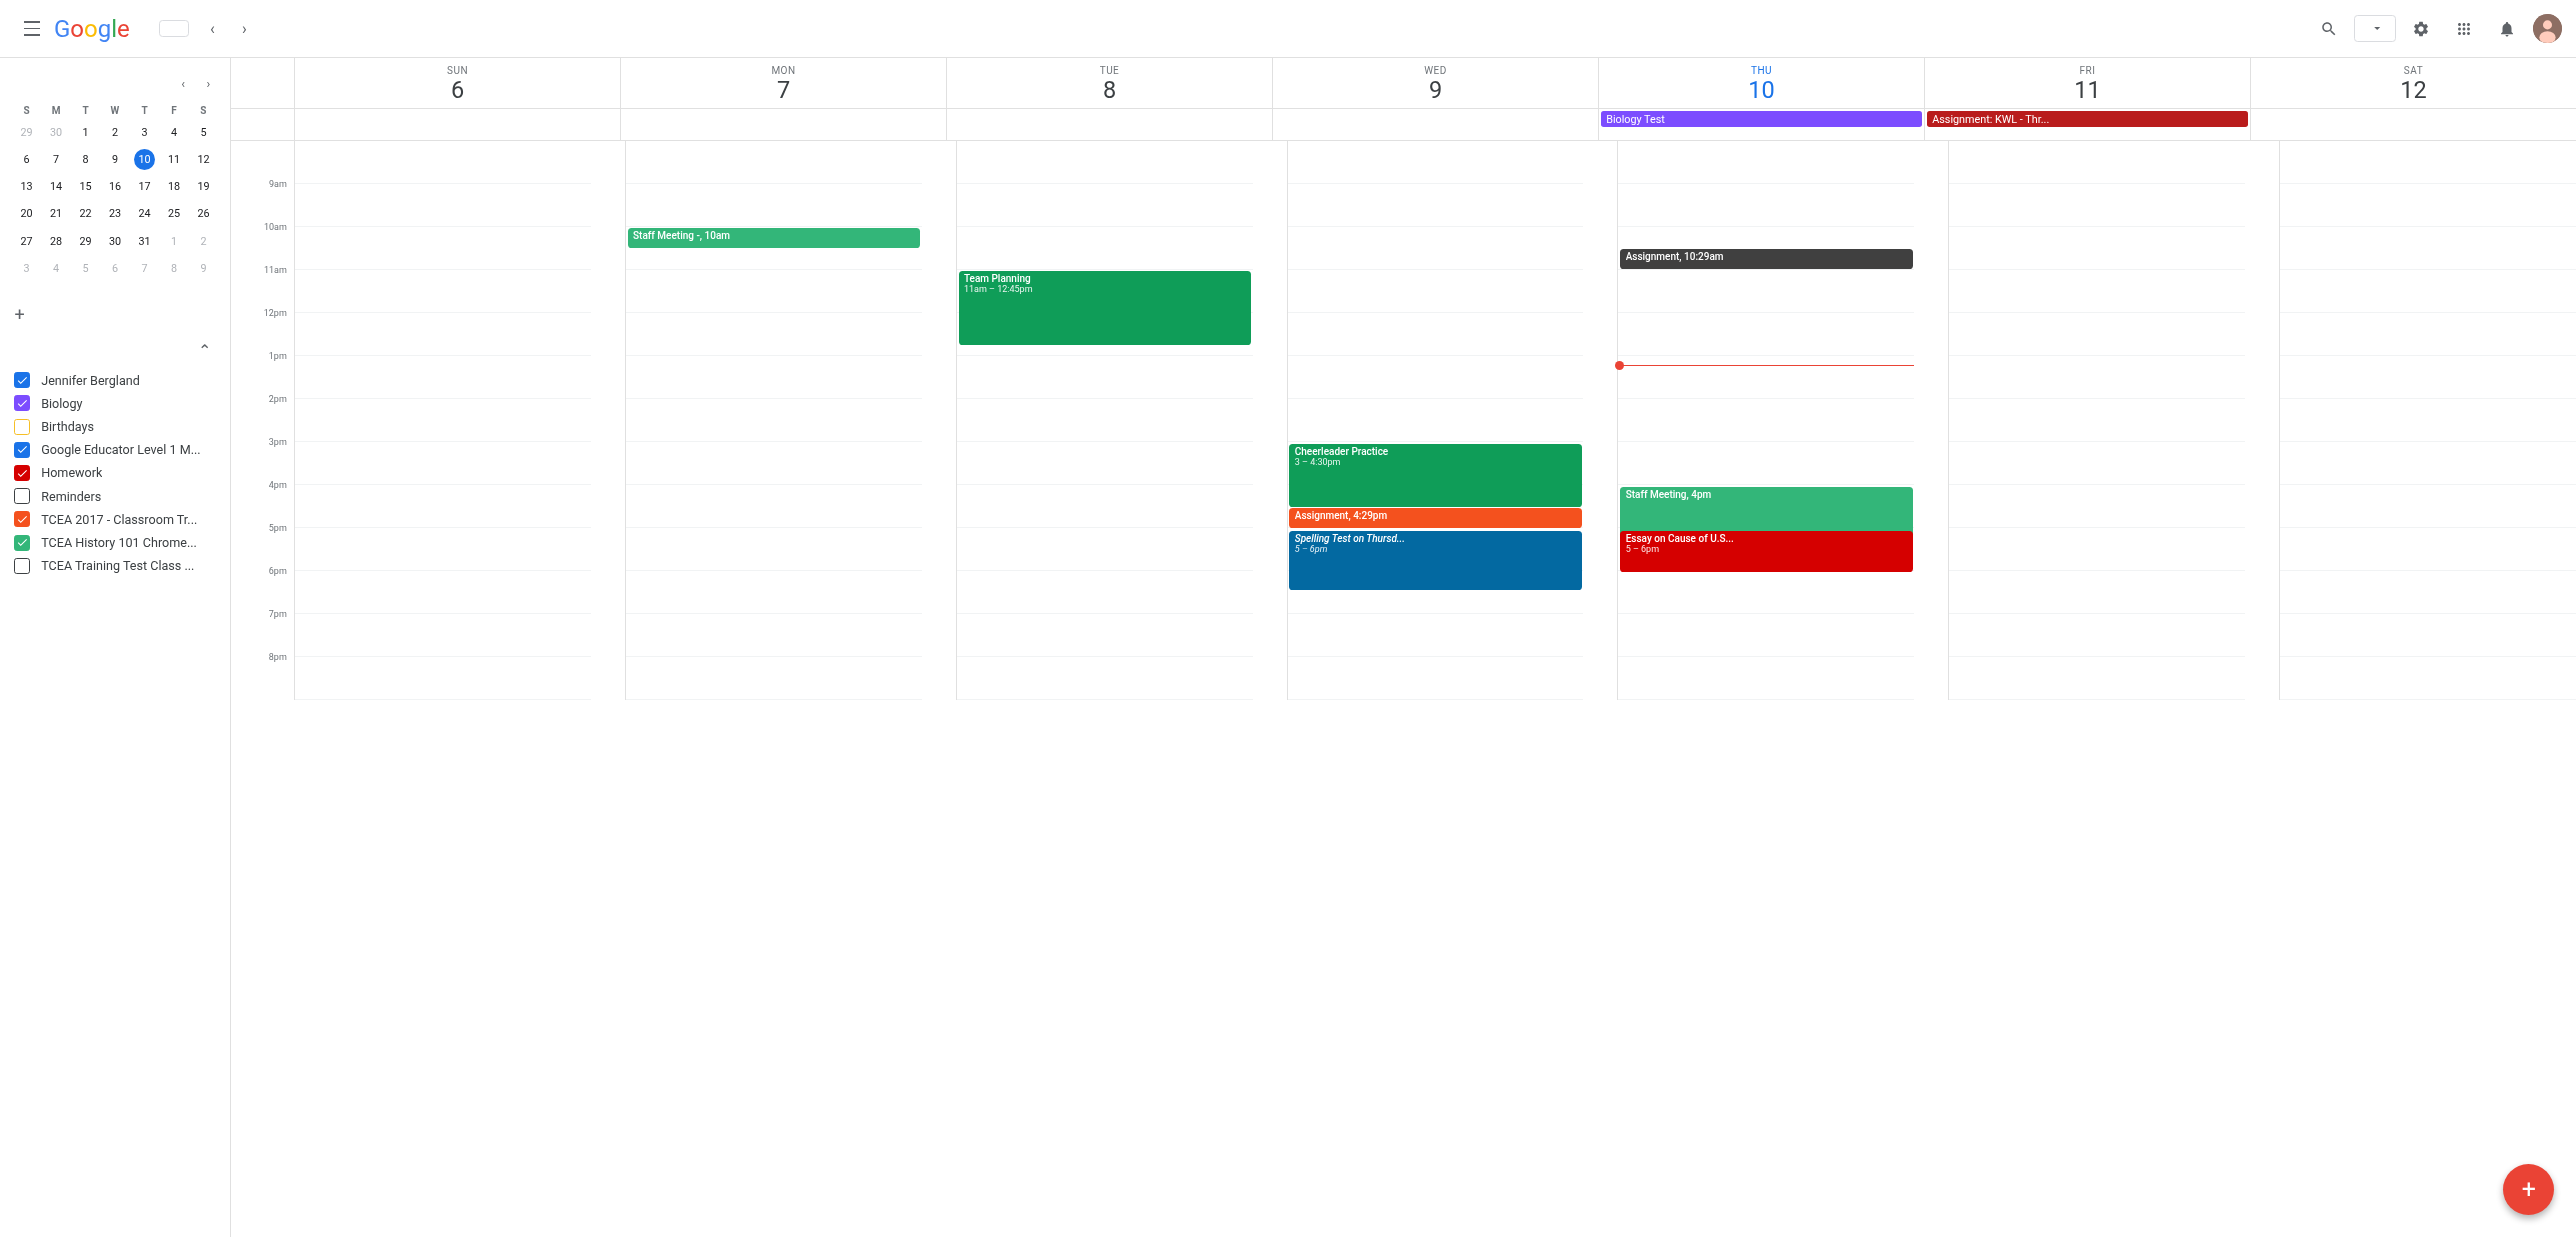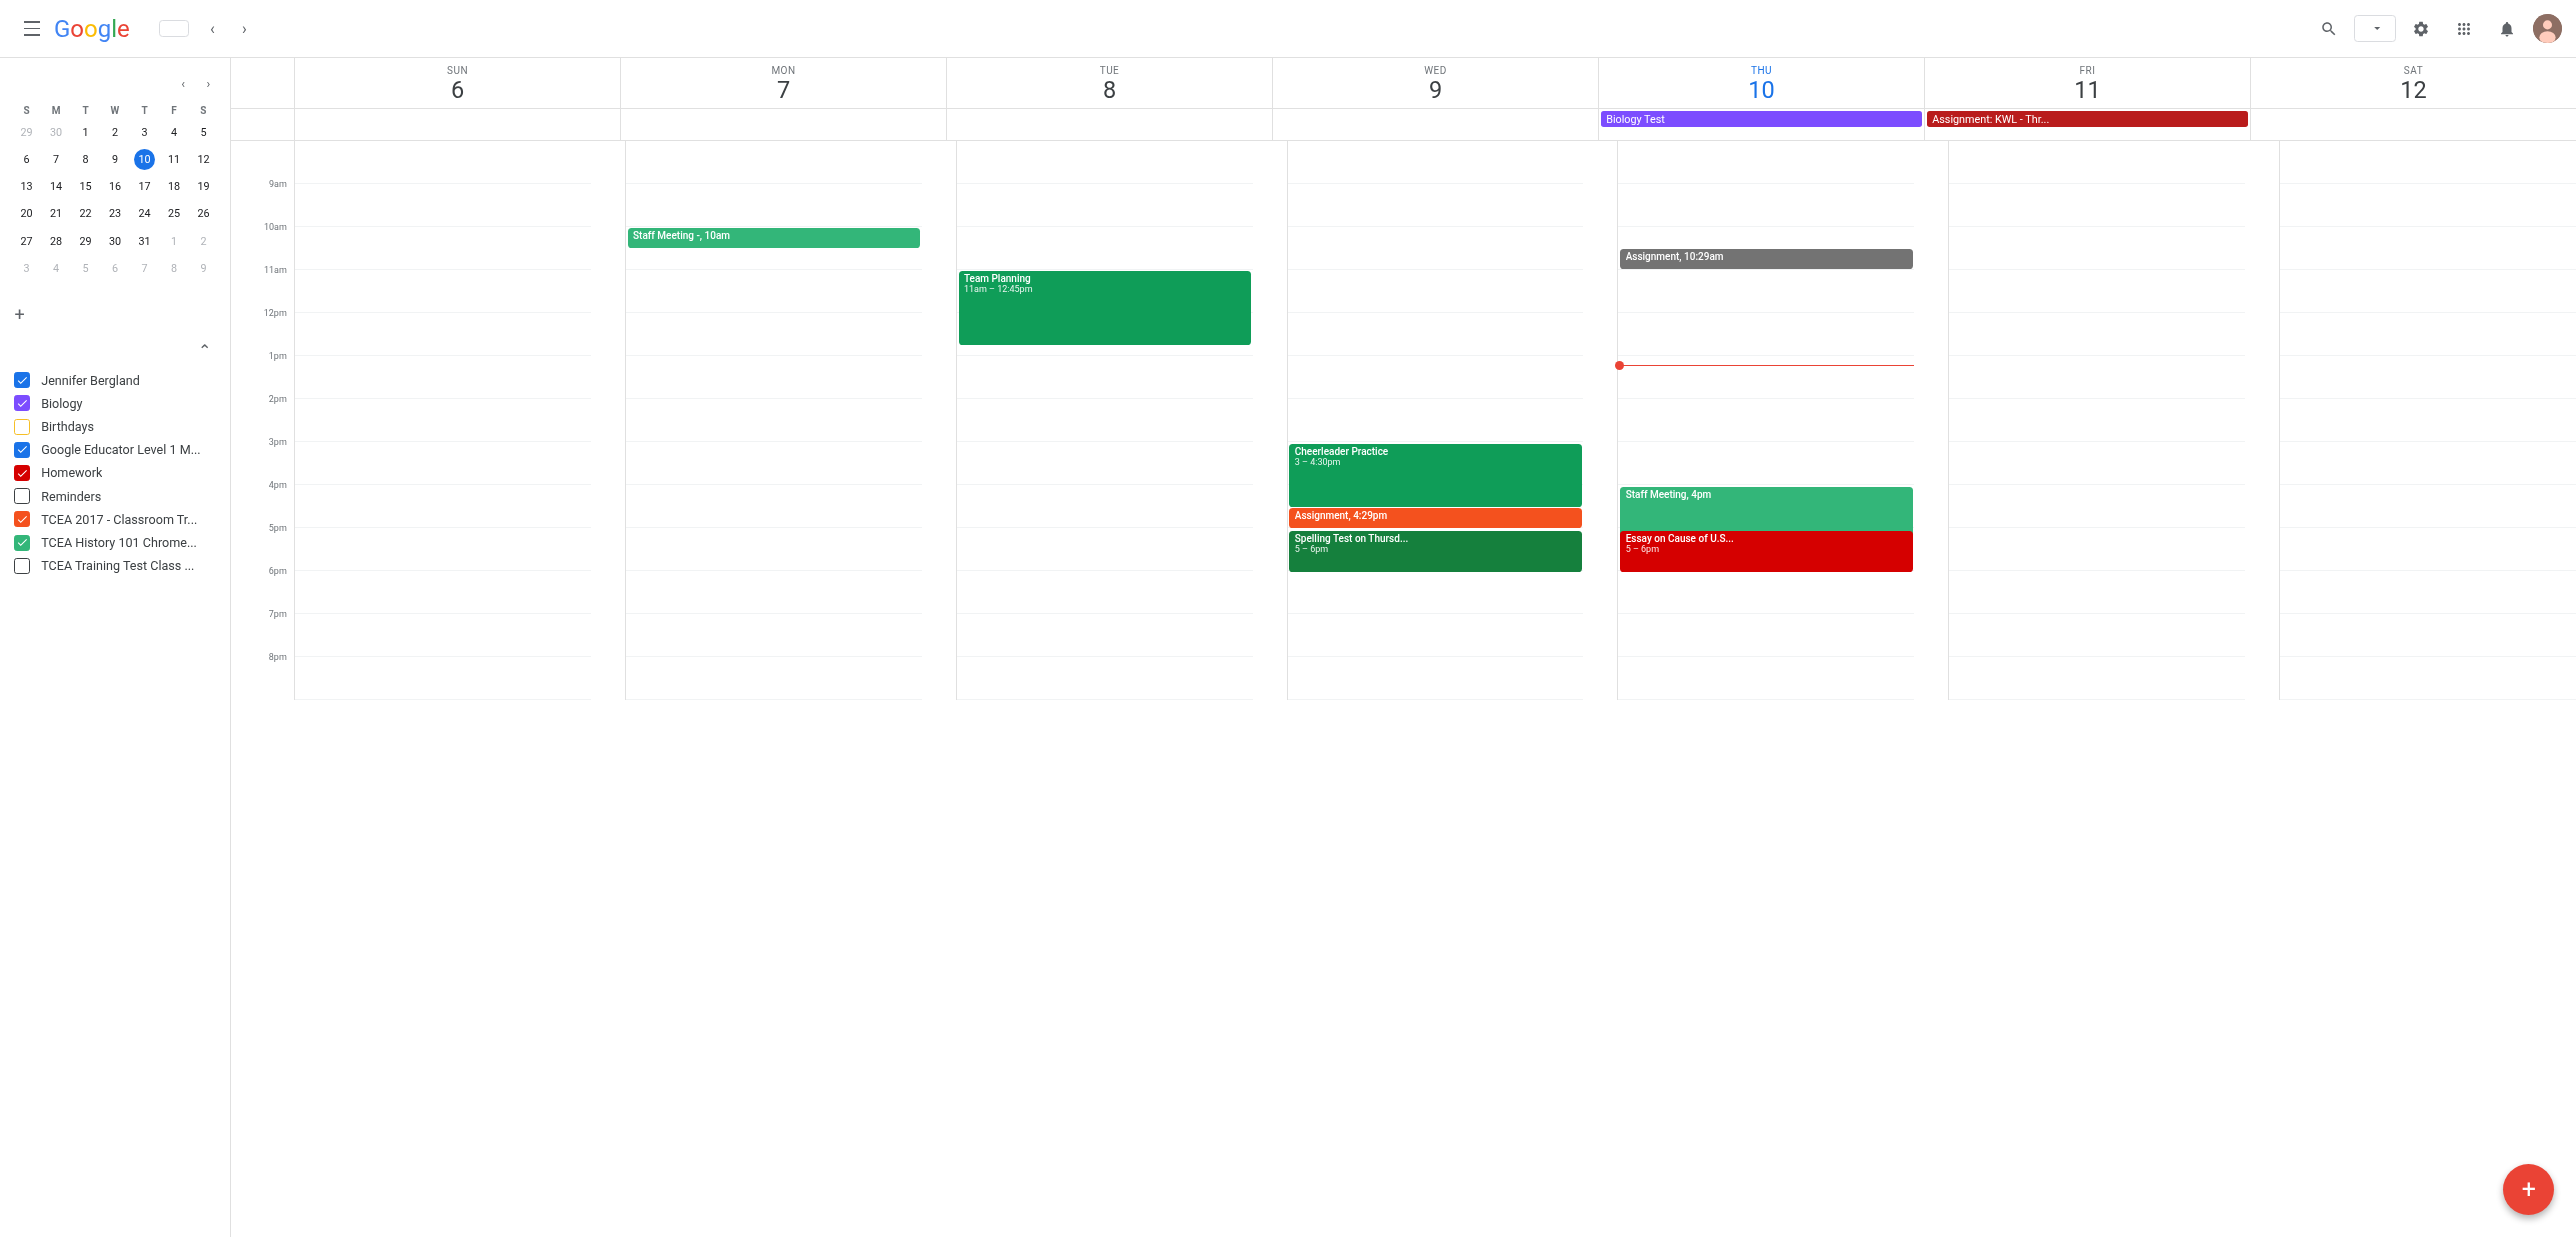--- a/index.html
+++ b/index.html
@@ -455,40 +455,40 @@
               <div class="hour-slot"></div>
               <div class="hour-slot"></div>
               <div class="hour-slot"></div>
               <div class="event-block" style="background: rgb(15, 157, 88); top: 303px; height: 63px;">
                 <div class="event-title">Cheerleader Practice</div>
                 <div class="event-time">3 – 4:30pm</div>
               </div>
               <div class="event-block" style="background: rgb(244, 81, 30); top: 367px; height: 20px;">
                 <div class="event-title">Assignment, 4:29pm</div>
               </div>
-              <div class="event-block" style="background: #15803d; top: 390px; height: 41px;">
+              <div class="event-block" style="background: #0369a1; top: 390px; height: 59px; font-style: italic;">
                 <div class="event-title">Spelling Test on Thursd...</div>
                 <div class="event-time">5 – 6pm</div>
               </div>
             </div>
             <div class="day-col" style="position: relative;">
               <div class="hour-slot"></div>
               <div class="hour-slot"></div>
               <div class="hour-slot"></div>
               <div class="hour-slot"></div>
               <div class="hour-slot"></div>
               <div class="hour-slot"></div>
               <div class="hour-slot"></div>
               <div class="hour-slot"></div>
               <div class="hour-slot"></div>
               <div class="hour-slot"></div>
               <div class="hour-slot"></div>
               <div class="hour-slot"></div>
               <div class="hour-slot"></div>
-              <div class="event-block" style="background: #737373; top: 108px; height: 20px;">
+              <div class="event-block" style="background: #404040; top: 108px; height: 20px;">
                 <div class="event-title">Assignment, 10:29am</div>
               </div>
               <div class="event-block" style="background: rgb(51, 182, 121); top: 346px; height: 58px;">
                 <div class="event-title">Staff Meeting, 4pm</div>
               </div>
               <div class="event-block" style="background: rgb(213, 0, 0); top: 390px; height: 41px;">
                 <div class="event-title">Essay on Cause of U.S...</div>
                 <div class="event-time">5 – 6pm</div>
               </div>
               <div class="current-time-line" style="top: 224px;">

